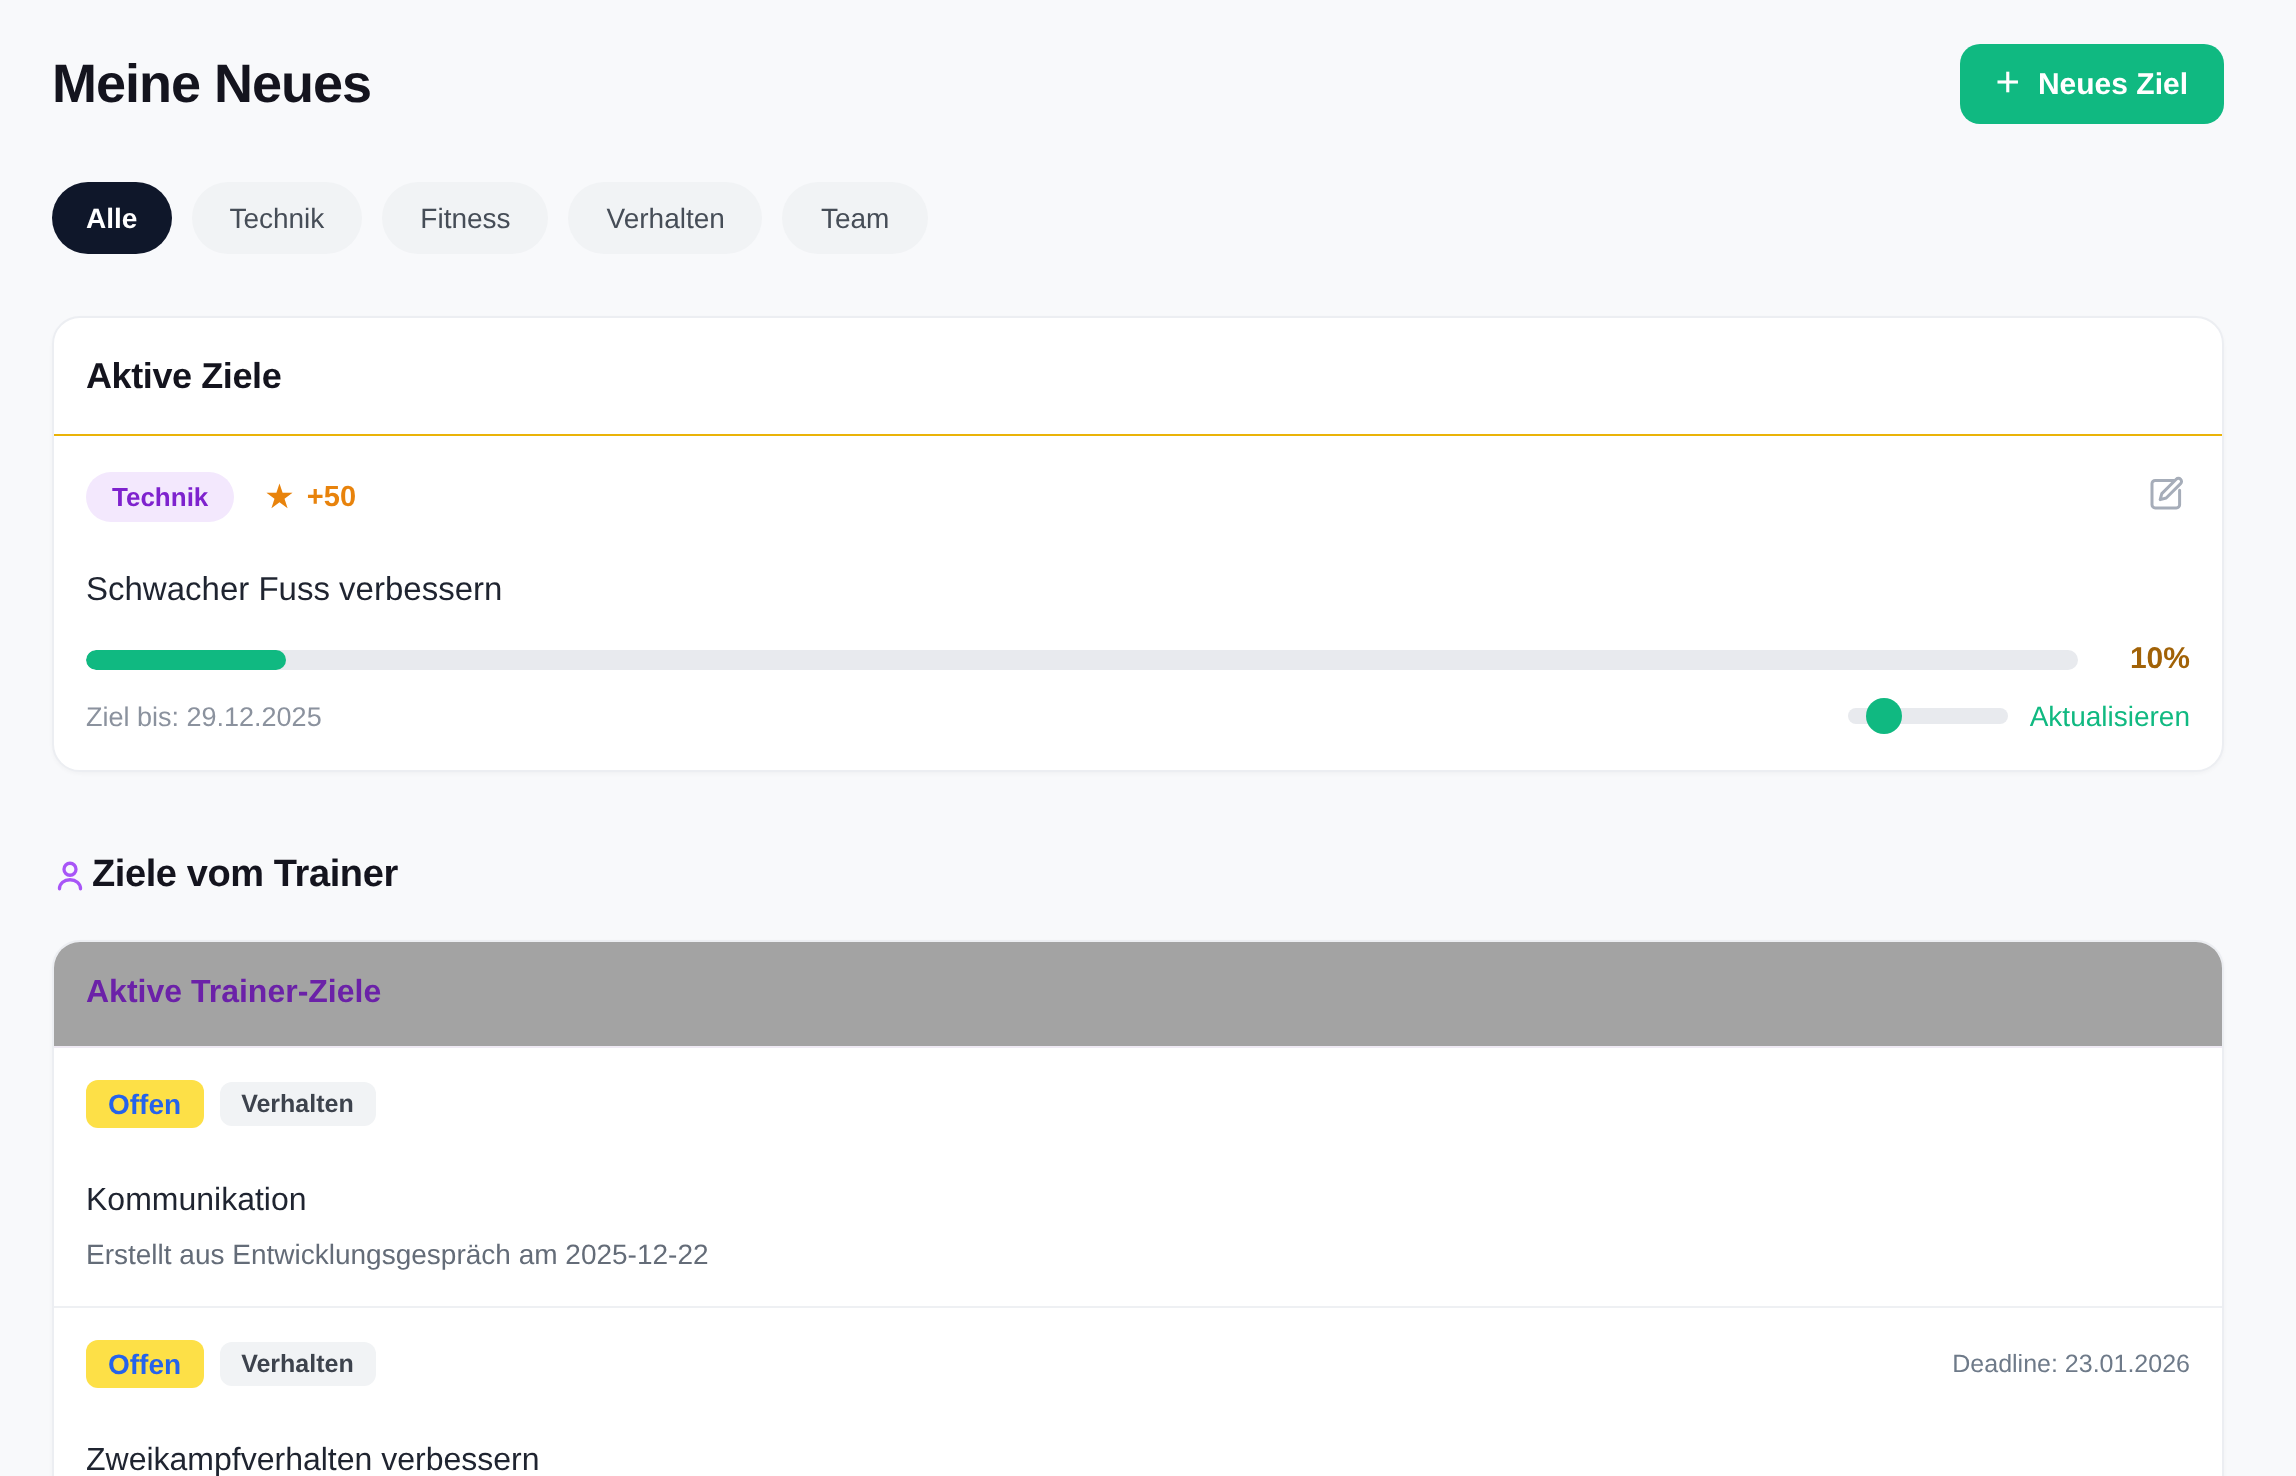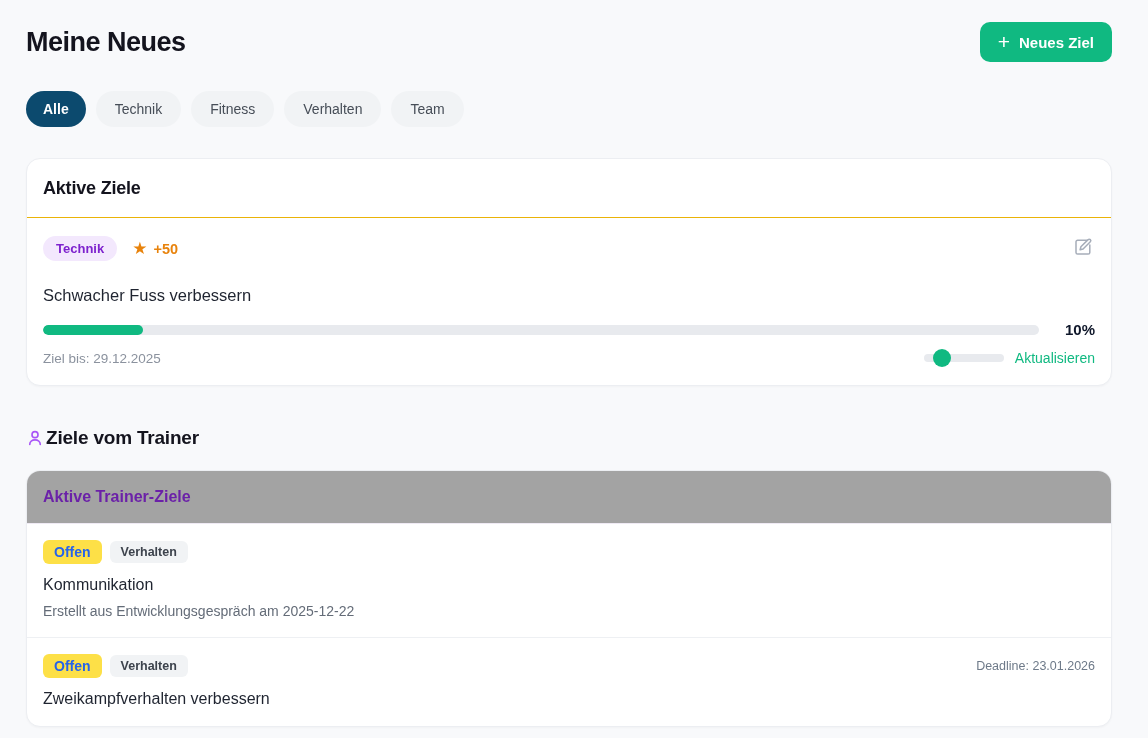--- a/index.html
+++ b/index.html
@@ -28,21 +28,21 @@
   .btn-new .plus { font-size: 21px; font-weight: 400; line-height: 1; margin-top: -2px; }
 
   
   .pills { display: flex; gap: 10px; margin-top: 29px; }
   .pill {
     height: 36px; padding: 0 19px; border-radius: 18px;
     background: #f1f3f5; color: #464d57; border: none; cursor: pointer;
     font-family: inherit; font-size: 14px; font-weight: 500;
     display: flex; align-items: center;
   }
-  .pill.active { background: #0c4a6e; color: #fff; font-weight: 700; padding: 0 17px; }
+  .pill.active { background: #0f172a; color: #fff; font-weight: 700; padding: 0 17px; }
 
   
   .card {
     background: #fff; border: 1px solid #eceef2; border-radius: 14px;
     box-shadow: 0 1px 2px rgba(16,24,40,0.03); overflow: hidden;
   }
   .card-active { margin-top: 31px; }
   .card1-header {
     padding: 19px 16px 18px; font-size: 18px; font-weight: 800;
     letter-spacing: -0.2px; color: #14141e; border-bottom: 1px solid #eab308;
@@ -53,21 +53,21 @@
     background: #f3e8fd; color: #7e22ce; font-size: 13px; font-weight: 600;
     padding: 5px 13px; border-radius: 999px;
   }
   .points { display: flex; align-items: center; gap: 6px; color: #e8830c; font-size: 14.5px; font-weight: 600; }
   .star { font-size: 17px; line-height: 1; color: #e8830c; }
   .edit-btn { margin-left: auto; background: none; border: none; padding: 2px; cursor: pointer; }
   .goal-title { font-size: 16.5px; font-weight: 500; color: #1f2430; margin-top: 24px; }
   .progress-row { display: flex; align-items: center; margin-top: 16px; }
   .progress-track { flex: 1; height: 10px; border-radius: 5px; background: #e8eaee; overflow: hidden; }
   .progress-fill { height: 100%; background: #10b981; border-radius: 5px; }
-  .progress-pct { width: 56px; text-align: right; font-size: 15px; font-weight: 700; color: #0f172a; }
+  .progress-pct { width: 56px; text-align: right; font-size: 15px; font-weight: 700; color: #a16207; }
   .footer-row { display: flex; align-items: center; justify-content: space-between; margin-top: 12px; }
   .deadline-text { font-size: 13.5px; color: #8b929e; }
   .updater { display: flex; align-items: center; gap: 11px; }
   .slider { position: relative; width: 80px; height: 8px; border-radius: 4px; background: #e8eaee; cursor: pointer; }
   .slider-knob {
     position: absolute; top: 50%; transform: translateY(-50%);
     width: 18px; height: 18px; border-radius: 50%; background: #10b981;
   }
   .update-link { color: #10b981; font-size: 14px; font-weight: 500; text-decoration: none; cursor: pointer; }
 
@@ -85,21 +85,21 @@
   .badges-row { display: flex; align-items: center; gap: 8px; }
   .badge-offen {
     background: #fde047; color: #2563eb; font-size: 14px; font-weight: 700;
     padding: 4px 11px; border-radius: 6px;
   }
   .badge-cat {
     background: #f1f3f5; color: #3d434d; font-size: 12.5px; font-weight: 600;
     padding: 4px 11px; border-radius: 6px;
   }
   .t-deadline { margin-left: auto; font-size: 12.5px; color: #6e7a89; }
-  .t-title { font-size: 16px; font-weight: 500; color: #1f2430; margin-top: 12px; }
+  .t-title { font-size: 16px; font-weight: 500; color: #1f2430; margin-top: 28px; }
   .t-sub { font-size: 14px; color: #646c78; margin-top: 9px; }
 </style>
 </head>
 <body>
 
 <div class="wrap">
 
   <div class="header-row">
     <h1 class="page-title">Meine Neues</h1>
     <button class="btn-new">

